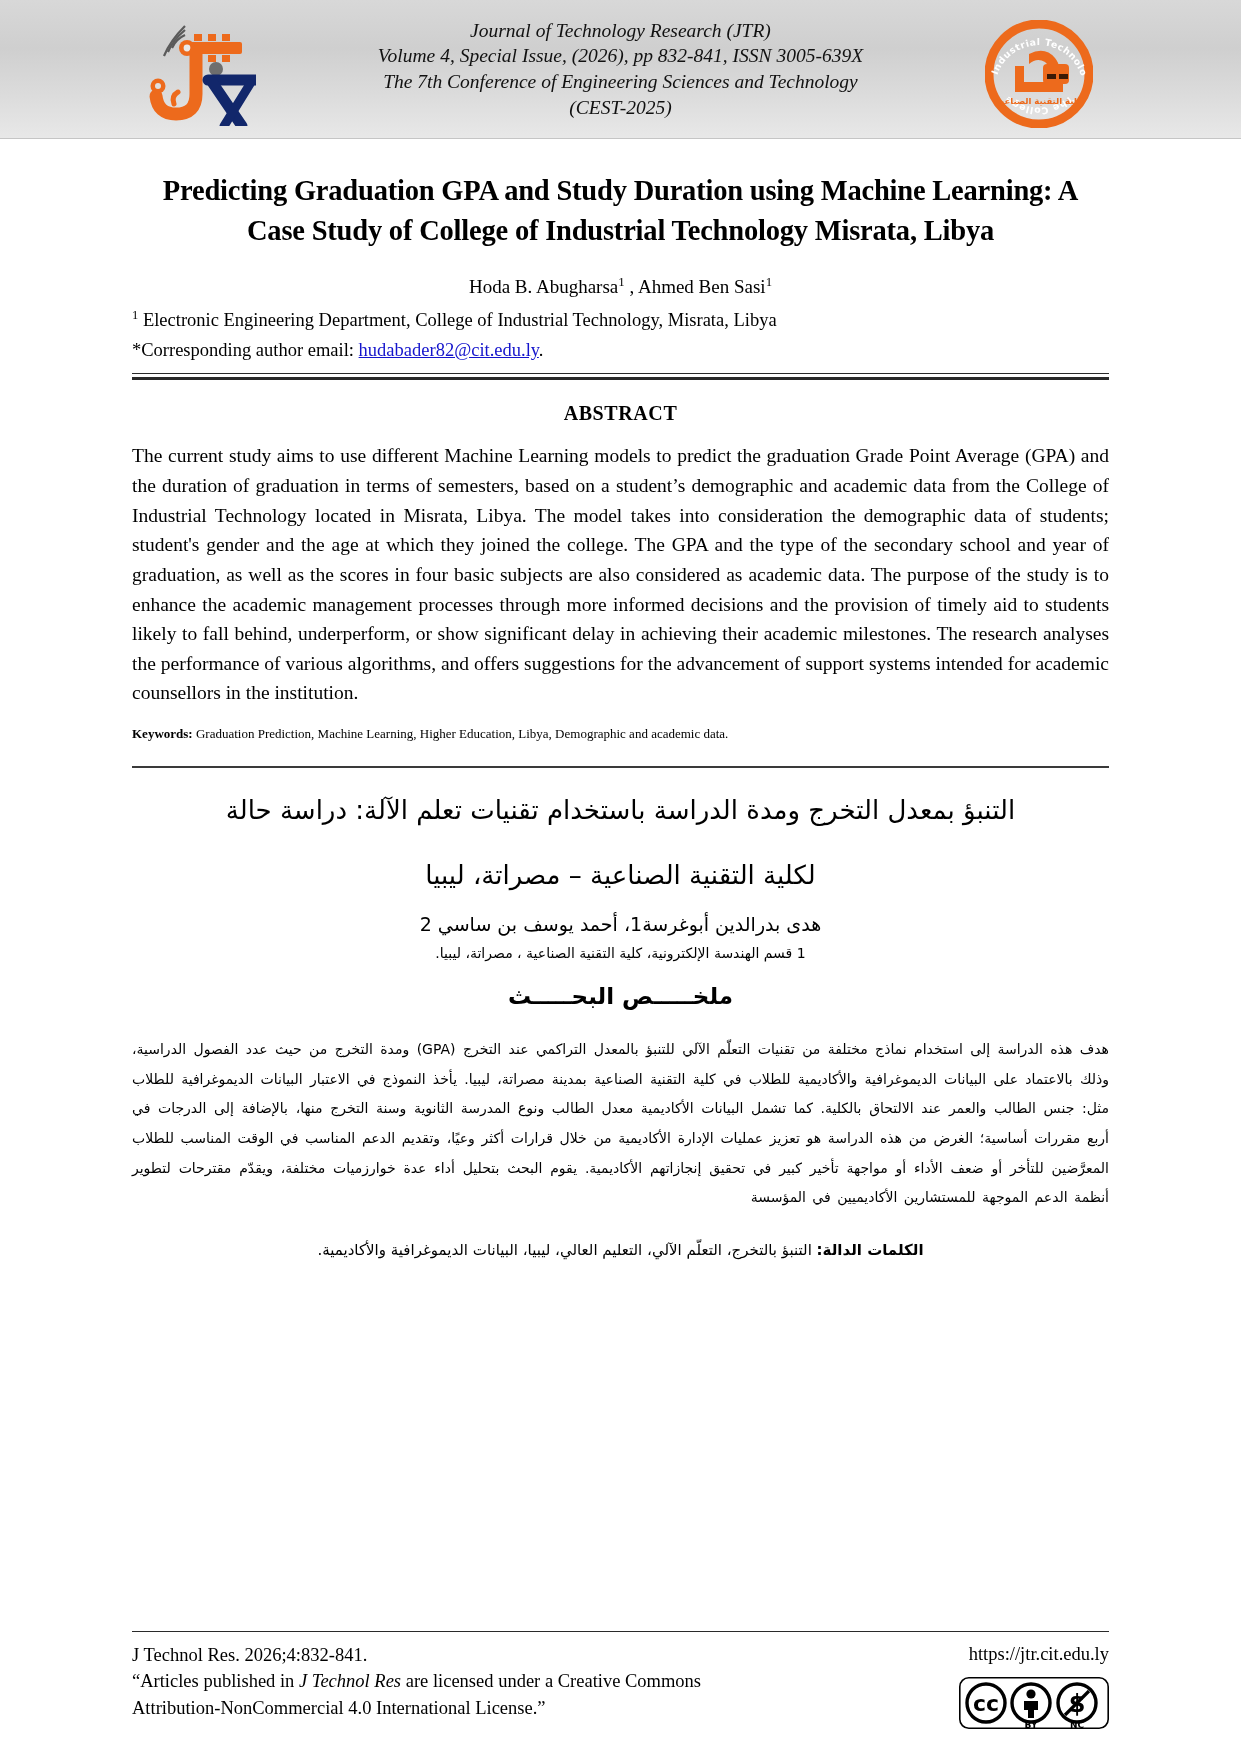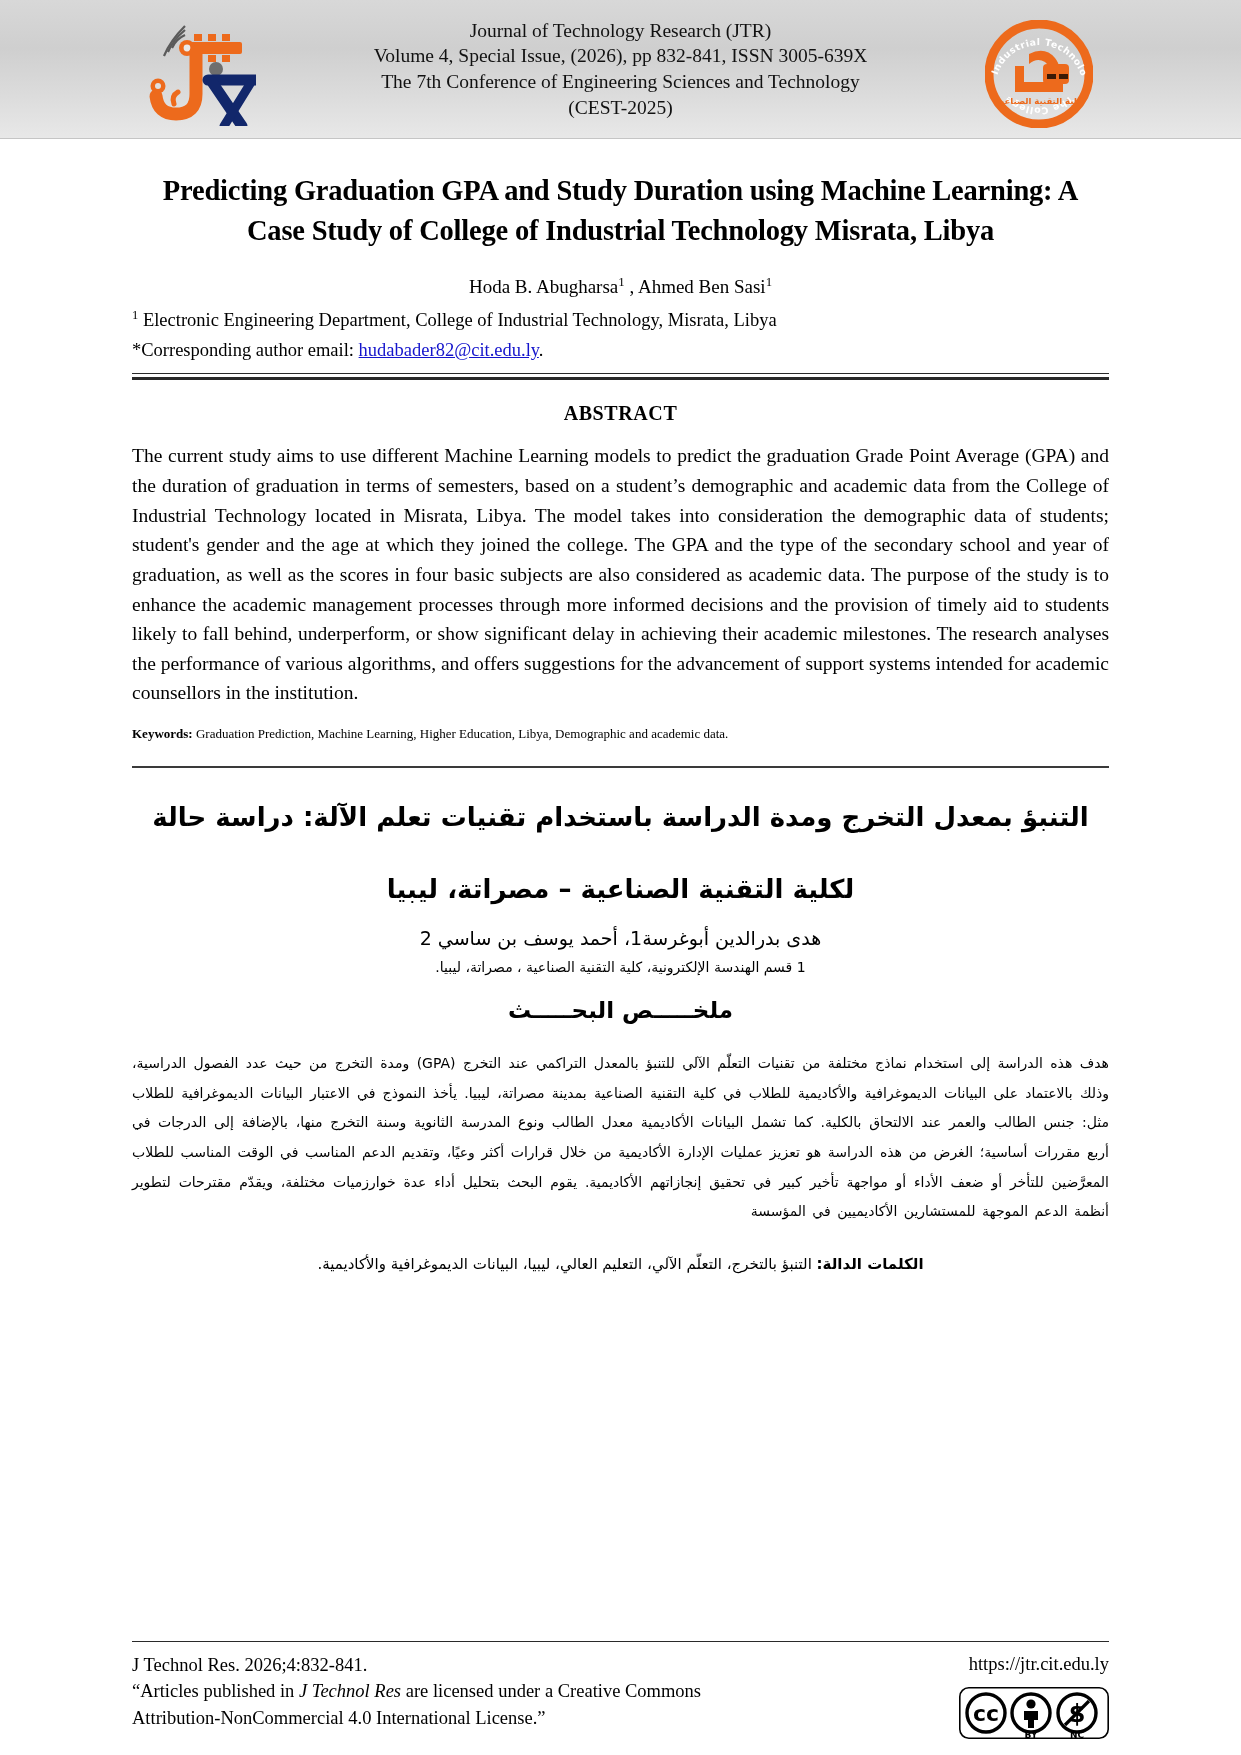--- a/index.html
+++ b/index.html
@@ -25,21 +25,21 @@
     align-items: center;
     justify-content: center;
     border-bottom: 1px solid #c5c5c5;
   }
   .masthead-text {
     text-align: center;
     line-height: 1.32;
     font-size: 19.5px;
     color: #111;
   }
-  .masthead-text div { white-space: nowrap; }
+  .masthead-text div { white-space: nowrap; font-style: italic; }
 
   .logo-jtr {
     position: absolute;
     left: 138px;
     top: 22px;
     width: 118px;
     height: 104px;
   }
   .logo-cit {
     position: absolute;
@@ -128,23 +128,23 @@
   .keywords b { font-weight: bold; }
 
   
   .ar {
     direction: rtl;
     text-align: center;
     font-family: "DejaVu Sans", "Liberation Sans", sans-serif;
   }
   .ar-title {
     font-size: 26px;
-    font-weight: bold;
+    font-weight: normal;
     line-height: 1.75;
-    margin-top: 27px;
+    margin-top: 20px;
   }
   .ar-authors {
     font-size: 19px;
     direction: rtl;
     text-align: center;
     margin-top: 14px;
     font-family: "DejaVu Sans", "Liberation Sans", sans-serif;
   }
   .ar-affil {
     font-size: 14px;
@@ -178,21 +178,21 @@
     margin-top: 28px;
     font-family: "DejaVu Sans", "Liberation Sans", sans-serif;
   }
   .ar-keywords b { font-weight: bold; }
 
   
   .footer {
     position: absolute;
     left: 132px;
     right: 132px;
-    bottom: 16px;
+    bottom: 26px;
   }
   .footer-rule {
     border-top: 1.6px solid #2a2a2a;
     margin-bottom: 10px;
   }
   .footer-row {
     display: flex;
     justify-content: space-between;
     align-items: flex-start;
   }

